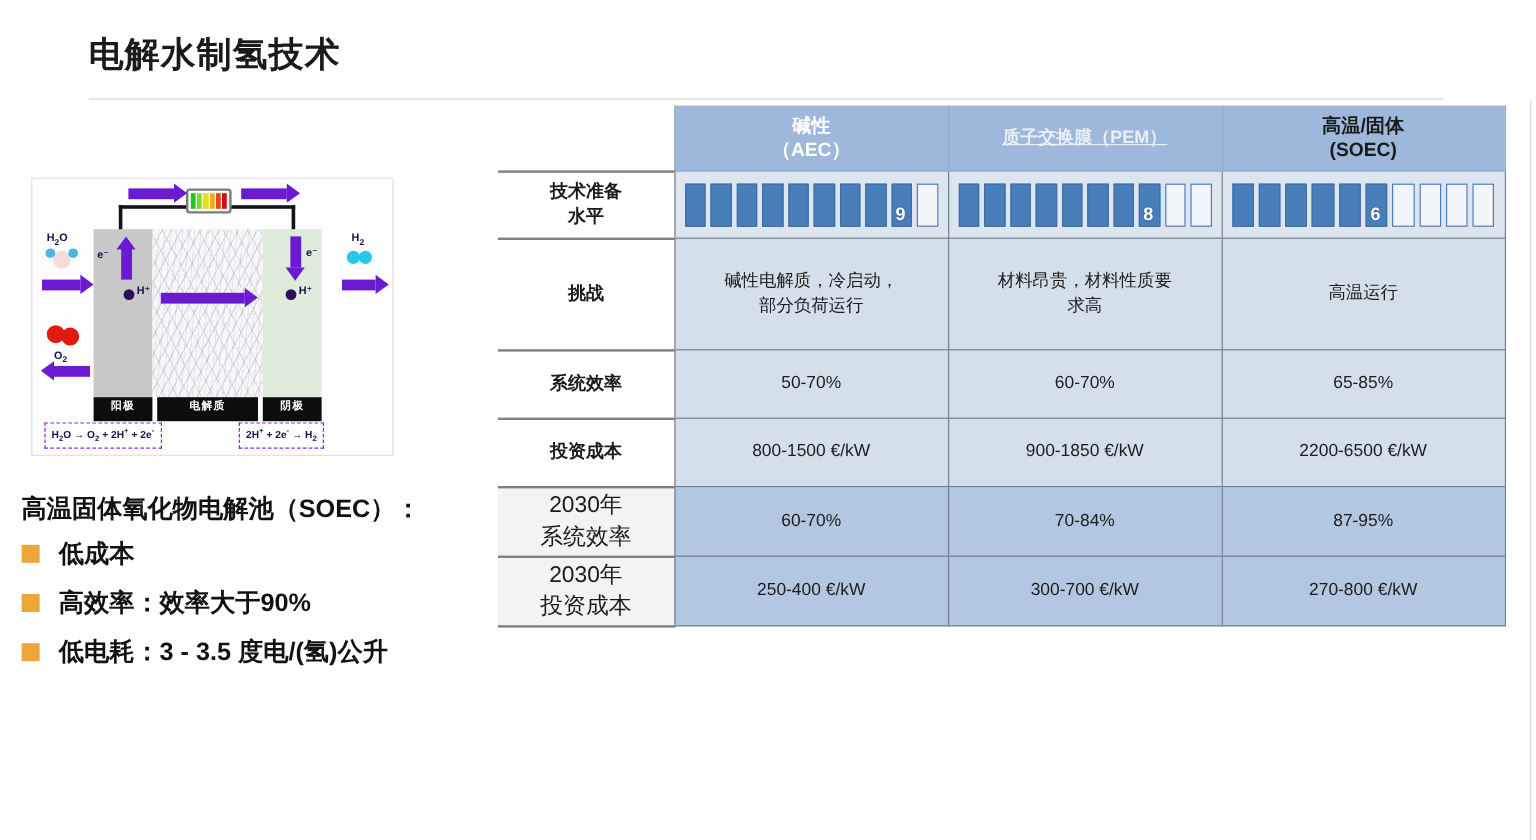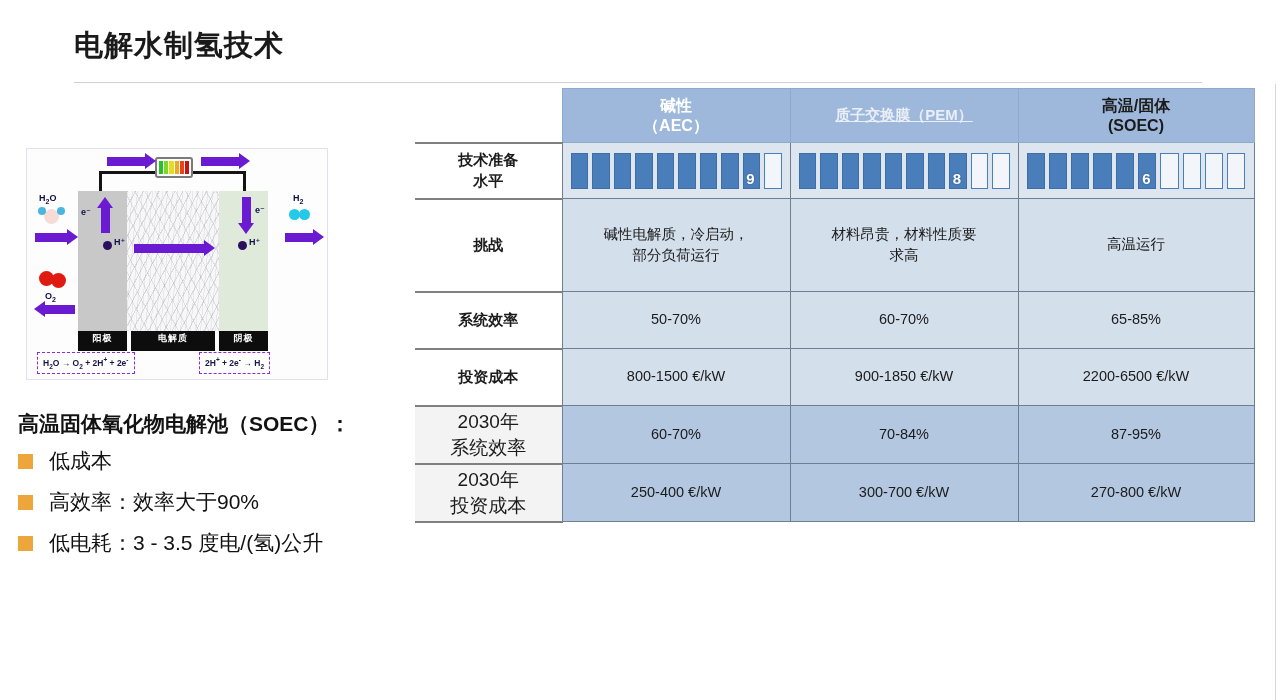--- a/index.html
+++ b/index.html
@@ -88,21 +88,21 @@
   .dg-eq sub { font-size: 6.5px; } .dg-eq sup { font-size: 6.5px; }
 
   
   .soec-head {
     position: absolute; left: 18px; top: 410px;
     font-size: 21px; font-weight: bold; color: #121212; white-space: nowrap;
   }
   .bullets { position: absolute; left: 18px; top: 447px; width: 430px; }
   .bullet { display: flex; align-items: center; margin-bottom: 13px; }
   .bullet-mark { width: 15px; height: 15px; background: #eda63a; margin-right: 16px; flex: 0 0 auto; }
-  .bullet-text { font-size: 21px; font-weight: normal; color: #121212; white-space: nowrap; }
+  .bullet-text { font-size: 21px; font-weight: bold; color: #121212; white-space: nowrap; }
 
   
   .tbl { position: absolute; left: 415px; top: 88px; width: 839px; }
   table { border-collapse: collapse; width: 839px; table-layout: fixed; }
   col.c0 { width: 147px; } col.c1 { width: 228px; } col.c2 { width: 228px; } col.c3 { width: 236px; }
 
   th, td { padding: 0; }
   .th-top {
     background: #2f3f52; color: #ffffff; height: 48px;
     font-size: 15px; font-weight: normal; text-align: center;

